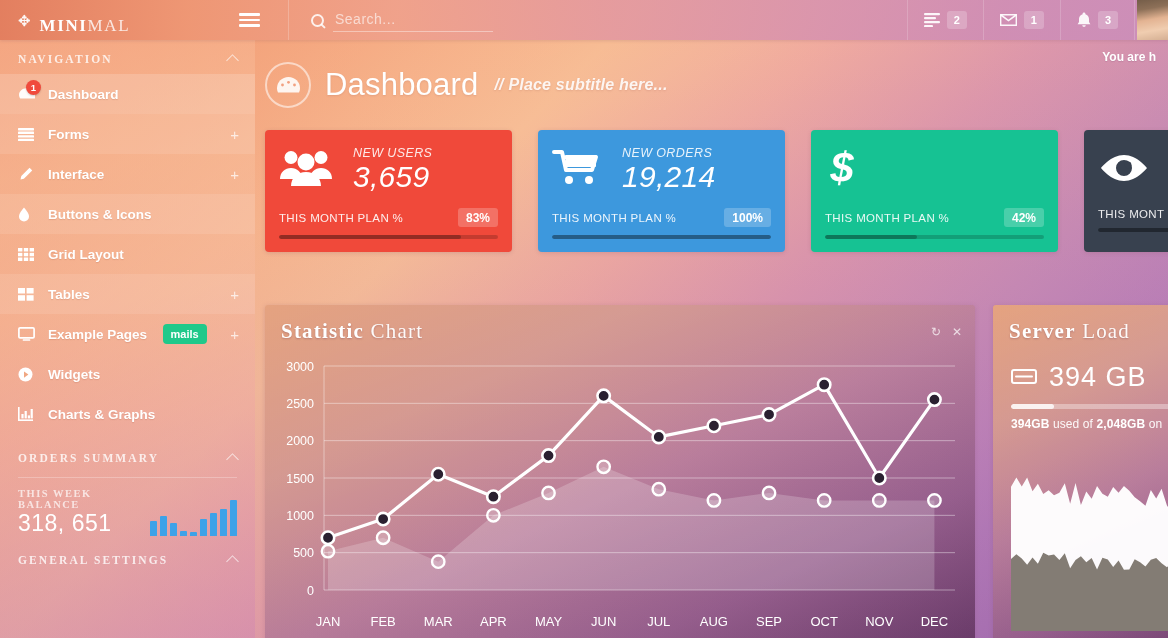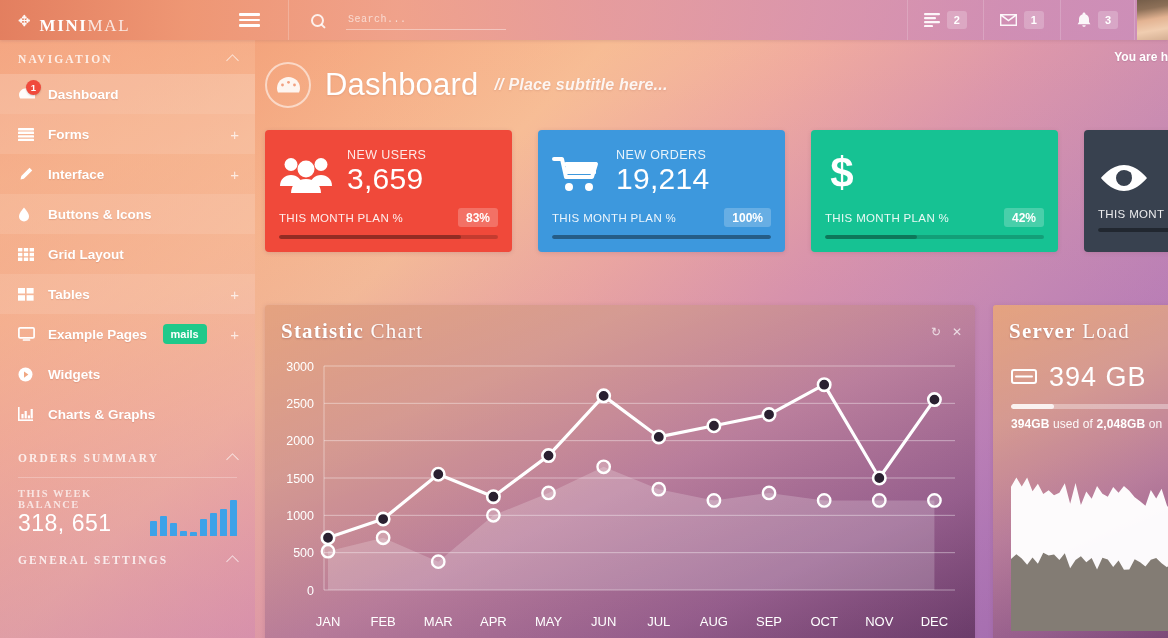--- a/index.html
+++ b/index.html
@@ -69,24 +69,23 @@
     border-radius:50%; position:relative; flex:none;
   }
   .mag::after {
     content:""; position:absolute; width:2px; height:6px;
     background:rgba(255,255,255,.85); right:-2px; bottom:-4px;
     transform:rotate(-45deg); border-radius:1px;
   }
   #searchinput {
     width:160px; background:transparent; border:none;
     border-bottom:1px solid rgba(255,255,255,.40);
-    color:#fff; font-family:Liberation Mono, monospace;
-    font-size:10px; letter-spacing:.5px; padding:3px 2px 4px;
+    color:#fff; font-family:Liberation Sans, sans-serif;
+    font-size:14px; letter-spacing:.5px; padding:3px 2px 4px;
     outline:none;
-    margin-left:13px;
   }
   #searchinput::placeholder { color:rgba(255,255,255,.62); }
 
   #topright { margin-left:auto; display:flex; align-items:center; height:40px; }
   .tr-item {
     display:flex; align-items:center; gap:7px; height:40px;
     padding:0 16px; border-left:1px solid rgba(255,255,255,.18);
     cursor:pointer;
   }
   .tr-badge {
@@ -164,21 +163,21 @@
     font-weight:700; margin-bottom:1px;
   }
   .sum-val { color:#fff; font-size:23px; font-weight:400; letter-spacing:.5px; line-height:1.1; }
   .spark { display:flex; align-items:flex-end; gap:3px; height:40px; }
   .spark i { display:block; width:7px; border-radius:1px 1px 0 0; }
 
   
   #content { position:absolute; left:255px; top:40px; right:0; bottom:0; }
 
   #youare {
-    position:absolute; right:0; top:10px;
+    position:absolute; right:12px; top:10px;
     color:#fff; font-size:12px; font-weight:700;
     white-space:nowrap; text-shadow:0 1px 1px rgba(150,90,130,.3);
   }
 
   #pagehead { display:flex; align-items:center; gap:14px; padding:22px 0 0 10px; }
   .page-orb {
     width:46px; height:46px; border-radius:50%;
     border:2px solid rgba(255,255,255,.55);
     display:flex; align-items:center; justify-content:center; flex:none;
   }
@@ -191,21 +190,21 @@
     font-weight:700; letter-spacing:.2px; margin-left:2px;
     text-shadow:0 1px 2px rgba(170,100,90,.22);
   }
 
   
   #cards { display:flex; gap:26px; padding:22px 0 0 10px; }
   .card {
     width:247px; flex:none; border-radius:4px; color:#fff;
     padding:12px 14px 13px; box-shadow:0 1px 4px rgba(130,80,100,.22);
   }
-  .card-top { display:flex; align-items:flex-end; gap:14px; height:52px; }
+  .card-top { display:flex; align-items:center; gap:20px; height:52px;font-style:italic; }
   .card-ico { flex:none; display:flex; align-items:center; justify-content:center; }
   .card-cap { font-size:12.5px; letter-spacing:.4px; color:rgba(255,255,255,.88); line-height:1.1; }
   .card-num { font-size:30px; font-weight:400; line-height:1.05; letter-spacing:.3px; }
   .card-foot { display:flex; align-items:center; justify-content:space-between; margin-top:14px; }
   .card-plan { font-size:11.5px; letter-spacing:.35px; color:rgba(255,255,255,.90); }
   .card-pct {
     font-size:12px; font-weight:700; background:rgba(255,255,255,.22);
     border-radius:3px; padding:2.5px 8px; line-height:1.2;
   }
   .bar { height:4px; border-radius:2px; background:rgba(0,0,0,.18); margin-top:8px; overflow:hidden; }

